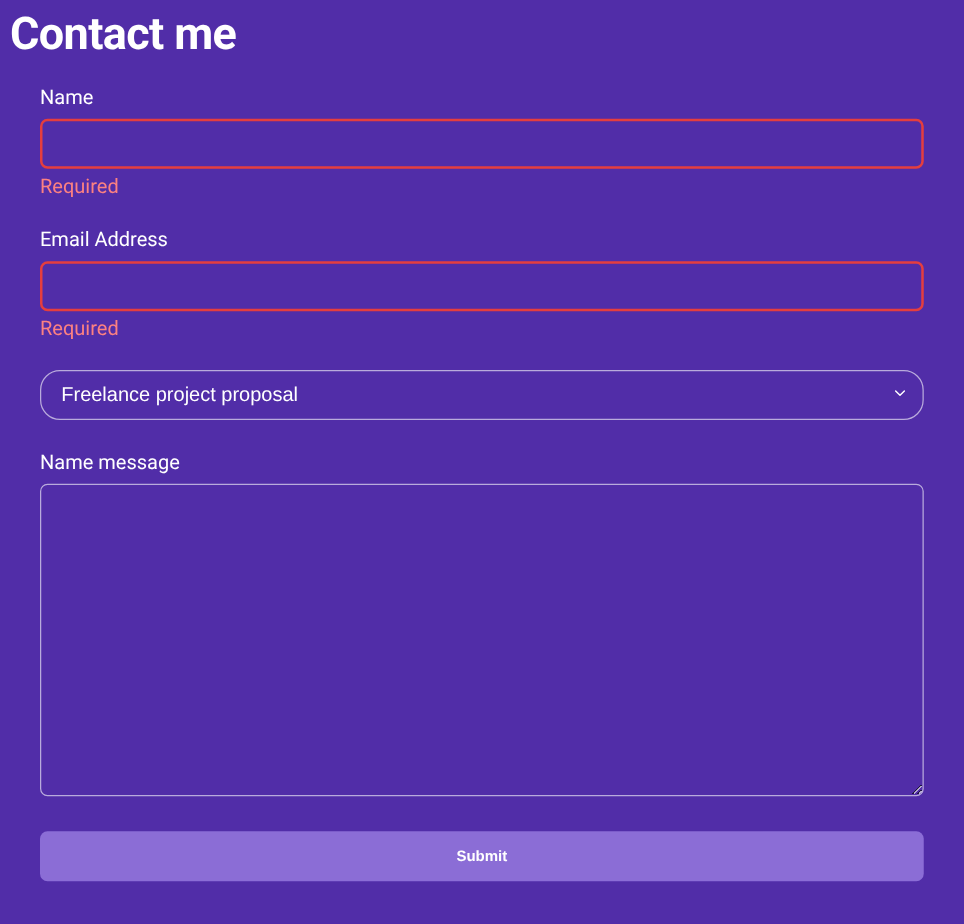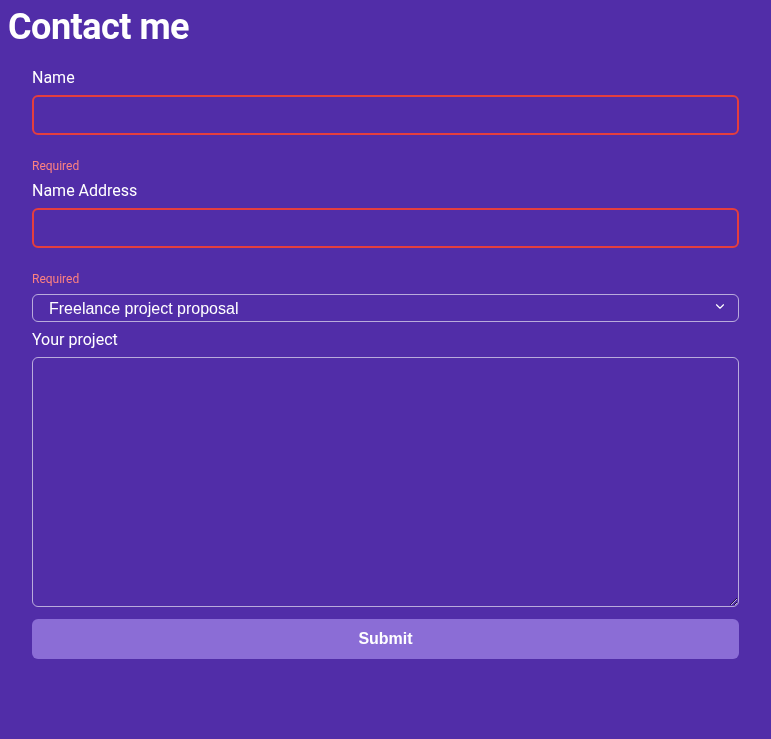--- a/index.html
+++ b/index.html
@@ -21,21 +21,21 @@
       font-size: 36px;
       font-weight: 700;
       margin-bottom: 20px;
       letter-spacing: -0.5px;
     }
     
     .form-container {
       padding: 0 24px;
       display: flex;
       flex-direction: column;
-      gap: 8px;
+      gap: 24px;
     }
     
     .form-group {
       display: flex;
       flex-direction: column;
     }
     
     .form-label {
       font-size: 16px;
       font-weight: 400;
@@ -54,35 +54,35 @@
       color: #ffffff;
       outline: none;
     }
     
     .form-input.error {
       border-color: #E53E3E;
     }
     
     .error-message {
       color: #FC8181;
-      font-size: 12px;
-      margin-top: 24px;
+      font-size: 16px;
+      margin-top: 4px;
     }
     
     .select-wrapper {
       position: relative;
       width: 100%;
     }
     
     .form-select {
       width: 100%;
-      height: 28px;
+      height: 40px;
       background-color: transparent;
       border: 1px solid rgba(255, 255, 255, 0.6);
-      border-radius: 6px;
+      border-radius: 16px;
       padding: 0 40px 0 16px;
       font-size: 16px;
       color: #ffffff;
       outline: none;
       appearance: none;
       cursor: pointer;
     }
     
     .select-icon {
       position: absolute;
@@ -106,58 +106,58 @@
       font-family: inherit;
     }
     
     .submit-button {
       width: 100%;
       height: 40px;
       background-color: #8B6DD6;
       border: none;
       border-radius: 6px;
       color: #ffffff;
-      font-size: 16px;
+      font-size: 12px;
       font-weight: 600;
       cursor: pointer;
       margin-top: 4px;
     }
   </style>
 </head>
 <body>
 
 <h1 class="page-title">Contact me</h1>
 
 <div class="form-container">
 
   <div class="form-group">
     <label class="form-label">Name</label>
     <input type="text" class="form-input error" value="" style="">
     <span class="error-message">Required</span>
   </div>
 
   <div class="form-group">
-    <label class="form-label">Name Address</label>
+    <label class="form-label">Email Address</label>
     <input type="email" class="form-input error" value="" style="">
     <span class="error-message">Required</span>
   </div>
 
   <div class="form-group">
     <div class="select-wrapper">
       <select class="form-select">
         <option>Freelance project proposal</option>
       </select>
       <span class="select-icon">
         <svg width="14" height="14" viewBox="0 0 24 24" fill="none" stroke="#ffffff" stroke-width="2" stroke-linecap="round" stroke-linejoin="round">
           <polyline points="6 9 12 15 18 9"></polyline>
         </svg>
       </span>
     </div>
   </div>
 
   <div class="form-group">
-    <label class="form-label">Your project</label>
+    <label class="form-label">Name message</label>
     <textarea class="form-textarea" style=""></textarea>
   </div>
 
   <button class="submit-button">Submit</button>
 
 </div>
 
 </body></html>

